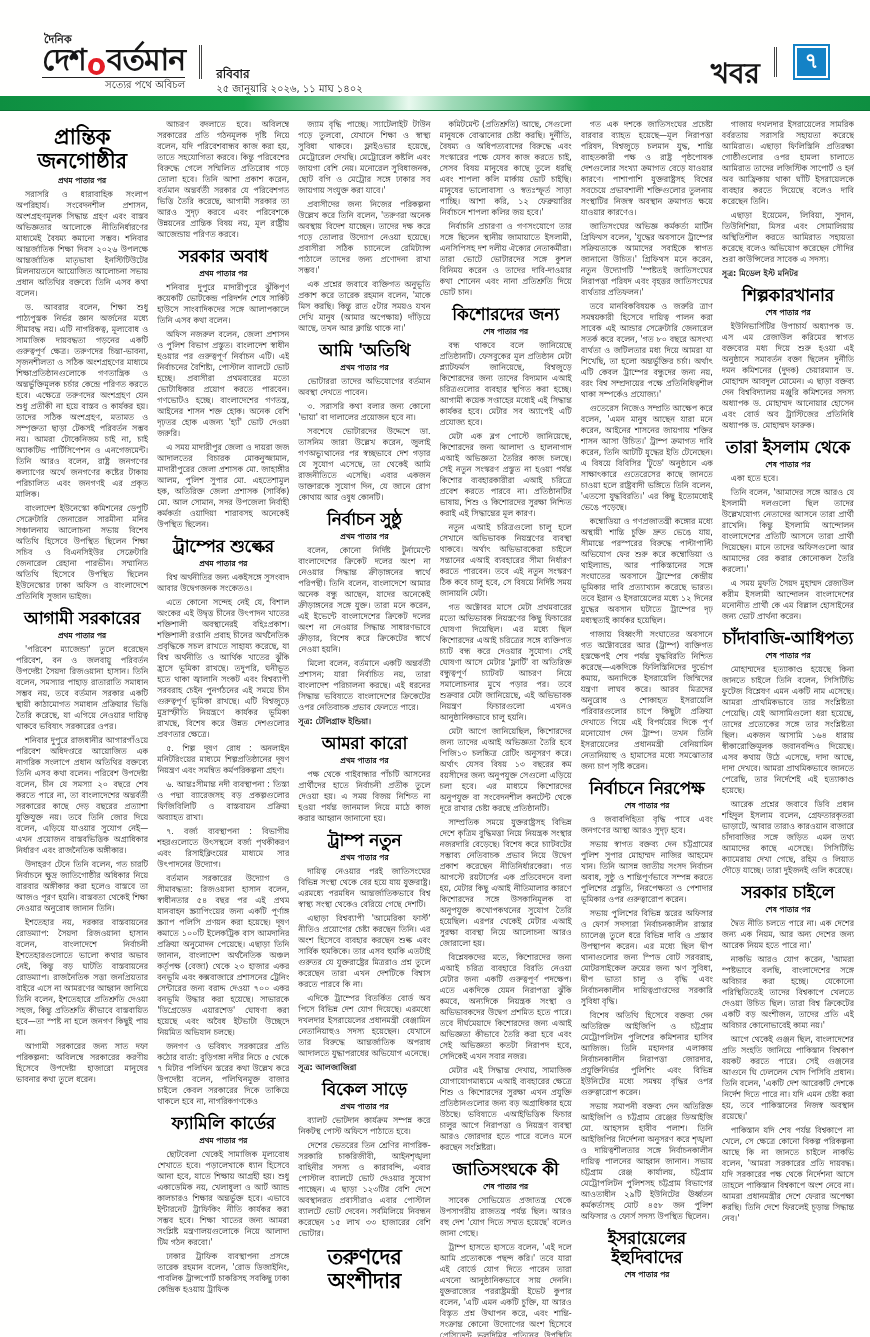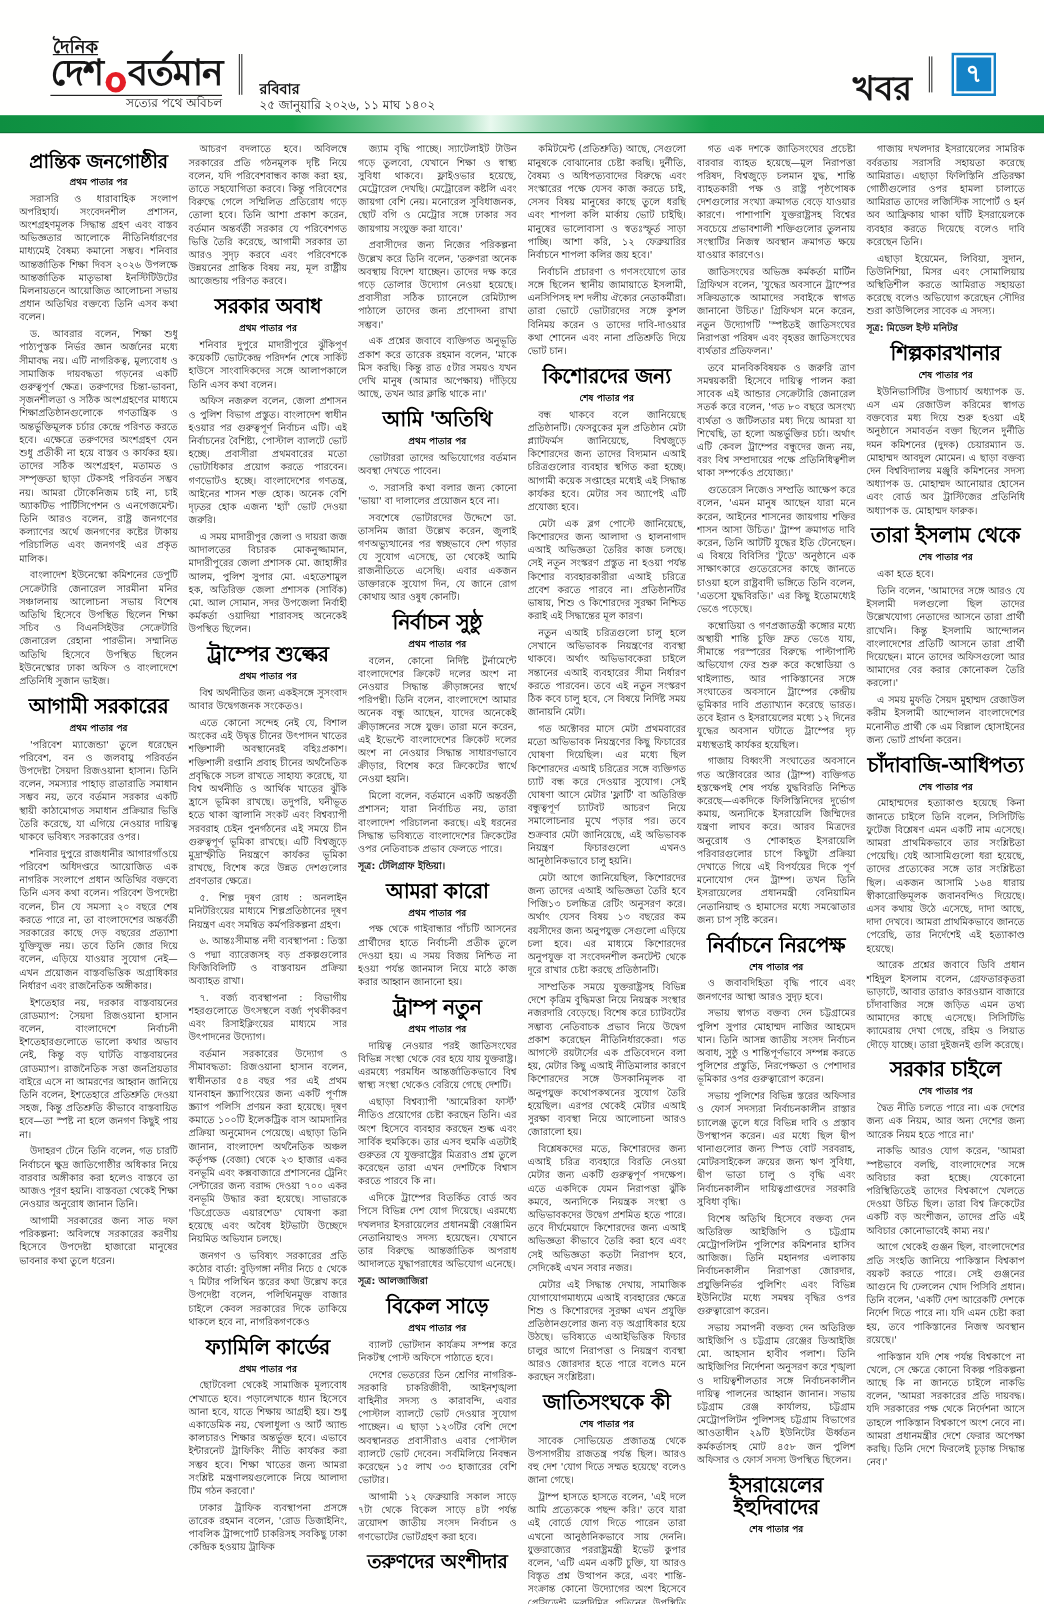--- a/index.html
+++ b/index.html
@@ -7,21 +7,21 @@
     position:relative;width:870px;height:1337px;background:#fffffe;
     font-family:"DejaVu Sans","Liberation Sans",sans-serif;color:#161616;
     overflow:hidden;
   }
   
   .masthead{
     display:flex;align-items:center;
     padding:36px 40px 6px 42px;height:52px;box-sizing:content-box;
   }
   .logo{display:flex;flex-direction:column;line-height:1;}
-  .logo-daily{font-size:15px;font-weight:bold;margin-left:2px;text-decoration:underline;}
+  .logo-daily{font-size:11px;font-weight:bold;margin-left:2px;}
   .logo-line{display:flex;align-items:flex-end;font-weight:bold;font-size:30px;letter-spacing:-1px;}
   .logo-dot{
     width:17px;height:17px;border-radius:50%;background:#e41e26;
     display:inline-flex;align-items:center;justify-content:center;margin:0 2px;
   }
   .logo-dot span{
     display:block;width:7px;height:9px;background:#ffffff;
     border-radius:40% 60% 55% 45%;transform:rotate(8deg);
   }
   .logo-rule{border-top:1.5px solid #222;margin-top:2px;position:relative;}
@@ -50,21 +50,21 @@
     height:1228px;overflow:hidden;
   }
   .col{
     flex:1 1 0;min-width:0;overflow:hidden;
     font-size:8px;line-height:11px;text-align:justify;color:#1b1b1b;
   }
   .headline{
     font-weight:bold;text-align:center;font-size:17px;line-height:1.12;
     margin:7px 0 2px 0;letter-spacing:-0.3px;color:#000;
   }
-  .headline.lg{font-size:16px;}
+  .headline.lg{font-size:21px;}
   .sub{
     text-align:center;font-size:7.5px;font-weight:bold;margin:0 0 3px 0;color:#000;
   }
   .para{margin:0 0 3px 0;text-indent:9px;}
   .para.source{text-indent:0;font-weight:bold;}
 </style>
 </head>
 <body>
 
 <div class="page">
@@ -100,22 +100,22 @@
       <div class="col">
         <div class="headline lg">প্রান্তিক জনগোষ্ঠীর</div>
         <div class="sub">প্রথম পাতার পর</div>
         <p class="para">সরাসরি ও ধারাবাহিক সংলাপ অপরিহার্য। সংবেদনশীল প্রশাসন, অংশগ্রহণমূলক সিদ্ধান্ত গ্রহণ এবং বাস্তব অভিজ্ঞতার আলোকে নীতিনির্ধারণের মাধ্যমেই বৈষম্য কমানো সম্ভব। শনিবার আন্তর্জাতিক শিক্ষা দিবস ২০২৬ উপলক্ষে আন্তর্জাতিক মাতৃভাষা ইনস্টিটিউটের মিলনায়তনে আয়োজিত আলোচনা সভায় প্রধান অতিথির বক্তব্যে তিনি এসব কথা বলেন।</p>
         <p class="para">ড. আবরার বলেন, শিক্ষা শুধু পাঠ্যপুস্তক নির্ভর জ্ঞান অর্জনের মধ্যে সীমাবদ্ধ নয়। এটি নাগরিকত্ব, মূল্যবোধ ও সামাজিক দায়বদ্ধতা গড়নের একটি গুরুত্বপূর্ণ ক্ষেত্র। তরুণদের চিন্তা-ভাবনা, সৃজনশীলতা ও সঠিক অংশগ্রহণের মাধ্যমে শিক্ষাপ্রতিষ্ঠানগুলোকে গণতান্ত্রিক ও অন্তর্ভুক্তিমূলক চর্চার কেন্দ্রে পরিণত করতে হবে। এক্ষেত্রে তরুণদের অংশগ্রহণ যেন শুধু প্রতীকী না হয়ে বাস্তব ও কার্যকর হয়। তাদের সঠিক অংশগ্রহণ, মতামত ও সম্পৃক্ততা ছাড়া টেকসই পরিবর্তন সম্ভব নয়। আমরা টোকেনিজম চাই না, চাই অ্যাকটিভ পার্টিসিপেশন ও এনগেজমেন্ট। তিনি আরও বলেন, রাষ্ট্র জনগণের কল্যাণের অর্থে জনগণের কষ্টের টাকায় পরিচালিত এবং জনগণই এর প্রকৃত মালিক।</p>
         <p class="para">বাংলাদেশ ইউনেস্কো কমিশনের ডেপুটি সেক্রেটারি জেনারেল সারমীনা মনির সঞ্চালনায় আলোচনা সভায় বিশেষ অতিথি হিসেবে উপস্থিত ছিলেন শিক্ষা সচিব ও বিএনসিইউর সেক্রেটারি জেনারেল রেহানা পারভীন। সম্মানিত অতিথি হিসেবে উপস্থিত ছিলেন ইউনেস্কোর ঢাকা অফিস ও বাংলাদেশে প্রতিনিধি সুজান ভাইজ।</p>
         <div class="headline">আগামী সরকারের</div>
         <div class="sub">প্রথম পাতার পর</div>
         <p class="para">'পরিবেশ ম্যাজেন্ডা' তুলে ধরেছেন পরিবেশ, বন ও জলবায়ু পরিবর্তন উপদেষ্টা সৈয়দা রিজওয়ানা হাসান। তিনি বলেন, সমস্যার পাহাড় রাতারাতি সমাধান সম্ভব নয়, তবে বর্তমান সরকার একটি স্থায়ী কাঠামোগত সমাধান প্রক্রিয়ার ভিত্তি তৈরি করেছে, যা এগিয়ে নেওয়ার দায়িত্ব থাকবে ভবিষ্যৎ সরকারের ওপর।</p>
         <p class="para">শনিবার দুপুরে রাজধানীর আগারগাঁওয়ে পরিবেশ অধিদপ্তরে আয়োজিত এক নাগরিক সংলাপে প্রধান অতিথির বক্তব্যে তিনি এসব কথা বলেন। পরিবেশ উপদেষ্টা বলেন, চীন যে সমস্যা ২০ বছরে শেষ করতে পারে না, তা বাংলাদেশের অন্তর্বর্তী সরকারের কাছে দেড় বছরের প্রত্যাশা যুক্তিযুক্ত নয়। তবে তিনি জোর দিয়ে বলেন, এড়িয়ে যাওয়ার সুযোগ নেই—এখন প্রয়োজন বাস্তবভিত্তিক অগ্রাধিকার নির্ধারণ এবং রাজনৈতিক অঙ্গীকার।</p>
+        <p class="para">উদাহরণ টেনে তিনি বলেন, গত চারটি নির্বাচনে ক্ষুদ্র জাতিগোষ্ঠীর অধিকার নিয়ে বারবার অঙ্গীকার করা হলেও বাস্তবে তা আজও পূরণ হয়নি। বাস্তবতা থেকেই শিক্ষা নেওয়ার অনুরোধ জানান তিনি।</p>
         <p class="para">ইশতেহার নয়, দরকার বাস্তবায়নের রোডম্যাপ: সৈয়দা রিজওয়ানা হাসান বলেন, বাংলাদেশে নির্বাচনী ইশতেহারগুলোতে ভালো কথার অভাব নেই, কিন্তু বড় ঘাটতি বাস্তবায়নের রোডম্যাপ। রাজনৈতিক সত্তা জনপ্রিয়তার বাইরে এসে না আমরণের আহ্বান জানিয়ে তিনি বলেন, ইশতেহারে প্রতিশ্রুতি দেওয়া সহজ, কিন্তু প্রতিশ্রুতি কীভাবে বাস্তবায়িত হবে—তা স্পষ্ট না হলে জনগণ কিছুই পায় না।</p>
-        <p class="para">উদাহরণ টেনে তিনি বলেন, গত চারটি নির্বাচনে ক্ষুদ্র জাতিগোষ্ঠীর অধিকার নিয়ে বারবার অঙ্গীকার করা হলেও বাস্তবে তা আজও পূরণ হয়নি। বাস্তবতা থেকেই শিক্ষা নেওয়ার অনুরোধ জানান তিনি।</p>
         <p class="para">আগামী সরকারের জন্য সাত দফা পরিকল্পনা: অবিলম্বে সরকারের করণীয় হিসেবে উপদেষ্টা হাজারো মানুষের ভাবনার কথা তুলে ধরেন।</p>
       </div>
       <div class="col">
         <p class="para">আচরণ বদলাতে হবে। অবিলম্বে সরকারের প্রতি গঠনমূলক দৃষ্টি নিয়ে বলেন, যদি পরিবেশবান্ধব কাজ করা হয়, তাতে সহযোগিতা করবে। কিন্তু পরিবেশের বিরুদ্ধে গেলে সম্মিলিত প্রতিরোধ গড়ে তোলা হবে। তিনি আশা প্রকাশ করেন, বর্তমান অন্তর্বর্তী সরকার যে পরিবেশগত ভিত্তি তৈরি করেছে, আগামী সরকার তা আরও সুদৃঢ় করবে এবং পরিবেশকে উন্নয়নের প্রান্তিক বিষয় নয়, মূল রাষ্ট্রীয় আজেন্ডায় পরিণত করবে।</p>
         <div class="headline">সরকার অবাধ</div>
         <div class="sub">প্রথম পাতার পর</div>
         <p class="para">শনিবার দুপুরে মাদারীপুরে ঝুঁকিপূর্ণ কয়েকটি ভোটকেন্দ্র পরিদর্শন শেষে সার্কিট হাউসে সাংবাদিকদের সঙ্গে আলাপকালে তিনি এসব কথা বলেন।</p>
         <p class="para">অফিস নজরুল বলেন, জেলা প্রশাসন ও পুলিশ বিভাগ প্রস্তুত। বাংলাদেশ স্বাধীন হওয়ার পর গুরুত্বপূর্ণ নির্বাচন এটি। এই নির্বাচনের বৈশিষ্ট্য, পোস্টাল ব্যালটে ভোট হচ্ছে। প্রবাসীরা প্রথমবারের মতো ভোটাধিকার প্রয়োগ করতে পারবেন। গণভোটও হচ্ছে। বাংলাদেশের গণতন্ত্র, আইনের শাসন শক্ত হোক। অনেক বেশি দৃঢ়তর হোক এজন্য 'হ্যাঁ' ভোট দেওয়া জরুরি।</p>
         <p class="para">এ সময় মাদারীপুর জেলা ও দায়রা জজ আদালতের বিচারক মোকনুজ্জামান, মাদারীপুরের জেলা প্রশাসক মো. জাহাঙ্গীর আলম, পুলিশ সুপার মো. এহতেশামুল হক, অতিরিক্ত জেলা প্রশাসক (সার্বিক) মো. আল সোমান, সদর উপজেলা নির্বাহী কর্মকর্তা ওয়াদিয়া শারাবসহ অনেকেই উপস্থিত ছিলেন।</p>
         <div class="headline">ট্রাম্পের শুল্কের</div>
@@ -152,21 +152,20 @@
         <div class="headline">ট্রাম্প নতুন</div>
         <div class="sub">প্রথম পাতার পর</div>
         <p class="para">দায়িত্ব নেওয়ার পরই জাতিসংঘের বিভিন্ন সংস্থা থেকে বের হয়ে যায় যুক্তরাষ্ট্র। এরমধ্যে পরমধিন আন্তর্জাতিকভাবে বিশ্ব স্বাস্থ্য সংস্থা থেকেও বেরিয়ে গেছে দেশটি।</p>
         <p class="para">এছাড়া বিশ্বব্যাপী 'আমেরিকা ফার্স্ট' নীতিও প্রয়োগের চেষ্টা করছেন তিনি। এর অংশ হিসেবে ব্যবহার করছেন শুল্ক এবং সার্বিক হুমকিকে। তার এসব হুমকি এতটাই গুরুতর যে যুক্তরাষ্ট্রের মিত্ররাও প্রশ্ন তুলে করেছেন তারা এখন দেশটিকে বিশ্বাস করতে পারবে কি না।</p>
         <p class="para">এদিকে ট্রাম্পের বিতর্কিত বোর্ড অব পিসে বিভিন্ন দেশ যোগ দিয়েছে। এরমধ্যে দখলদার ইসরায়েলের প্রধানমন্ত্রী বেঞ্জামিন নেতানিয়াহুও সদস্য হয়েছেন। যেখানে তার বিরুদ্ধে আন্তর্জাতিক অপরাধ আদালতে যুদ্ধাপরাধের অভিযোগ এনেছে।</p>
         <p class="para source">সূত্র: আলজাজিরা</p>
         <div class="headline">বিকেল সাড়ে</div>
         <div class="sub">প্রথম পাতার পর</div>
         <p class="para">ব্যালট ভোটদান কার্যক্রম সম্পন্ন করে নিকটস্থ পোস্ট অফিসে পাঠাতে হবে।</p>
         <p class="para">দেশের ভেতরের তিন শ্রেণির নাগরিক-সরকারি চাকরিজীবী, আইনশৃঙ্খলা বাহিনীর সদস্য ও কারাবন্দি, এবার পোস্টাল ব্যালটে ভোট দেওয়ার সুযোগ পাচ্ছেন। এ ছাড়া ১২৩টির বেশি দেশে অবস্থানরত প্রবাসীরাও এবার পোস্টাল ব্যালটে ভোট দেবেন। সর্বমিলিয়ে নিবন্ধন করেছেন ১৫ লাখ ৩৩ হাজারের বেশি ভোটার।</p>
-        <p class="para">আগামী ১২ ফেব্রুয়ারি সকাল সাড়ে ৭টা থেকে বিকেল সাড়ে ৪টা পর্যন্ত ত্রয়োদশ জাতীয় সংসদ নির্বাচন ও গণভোটের ভোটগ্রহণ করা হবে।</p>
         <div class="headline lg">তরুণদের অংশীদার</div>
       </div>
       <div class="col">
         <p class="para">কমিটমেন্ট (প্রতিশ্রুতি) আছে, সেগুলো মানুষকে বোঝানোর চেষ্টা করছি। দুর্নীতি, বৈষম্য ও অধিপত্যবাদের বিরুদ্ধে এবং সংস্কারের পক্ষে যেসব কাজ করতে চাই, সেসব বিষয় মানুষের কাছে তুলে ধরছি এবং শাপলা কলি মার্কায় ভোট চাইছি। মানুষের ভালোবাসা ও স্বতঃস্ফূর্ত সাড়া পাচ্ছি। আশা করি, ১২ ফেব্রুয়ারির নির্বাচনে শাপলা কলির জয় হবে।'</p>
         <p class="para">নির্বাচনি প্রচারণা ও গণসংযোগে তার সঙ্গে ছিলেন স্থানীয় জামায়াতে ইসলামী, এনসিপিসহ দশ দলীয় ঐক্যের নেতাকর্মীরা। তারা ভোটে ভোটারদের সঙ্গে কুশল বিনিময় করেন ও তাদের দাবি-দাওয়ার কথা শোনেন এবং নানা প্রতিশ্রুতি দিয়ে ভোট চান।</p>
         <div class="headline">কিশোরদের জন্য</div>
         <div class="sub">শেষ পাতার পর</div>
         <p class="para">বন্ধ থাকবে বলে জানিয়েছে প্রতিষ্ঠানটি। ফেসবুকের মূল প্রতিষ্ঠান মেটা প্ল্যাটফর্মস জানিয়েছে, বিশ্বজুড়ে কিশোরদের জন্য তাদের বিদ্যমান এআই চরিত্রগুলোর ব্যবহার স্থগিত করা হচ্ছে। আগামী কয়েক সপ্তাহের মধ্যেই এই সিদ্ধান্ত কার্যকর হবে। মেটার সব অ্যাপেই এটি প্রযোজ্য হবে।</p>
         <p class="para">মেটা এক ব্লগ পোস্টে জানিয়েছে, কিশোরদের জন্য আলাদা ও হালনাগাদ এআই অভিজ্ঞতা তৈরির কাজ চলছে। সেই নতুন সংস্করণ প্রস্তুত না হওয়া পর্যন্ত কিশোর ব্যবহারকারীরা এআই চরিত্রে প্রবেশ করতে পারবে না। প্রতিষ্ঠানটির ভাষায়, শিশু ও কিশোরদের সুরক্ষা নিশ্চিত করাই এই সিদ্ধান্তের মূল কারণ।</p>
         <p class="para">নতুন এআই চরিত্রগুলো চালু হলে সেখানে অভিভাবক নিয়ন্ত্রণের ব্যবস্থা থাকবে। অর্থাৎ অভিভাবকেরা চাইলে সন্তানের এআই ব্যবহারের সীমা নির্ধারণ করতে পারবেন। তবে এই নতুন সংস্করণ ঠিক কবে চালু হবে, সে বিষয়ে নির্দিষ্ট সময় জানায়নি মেটা।</p>

